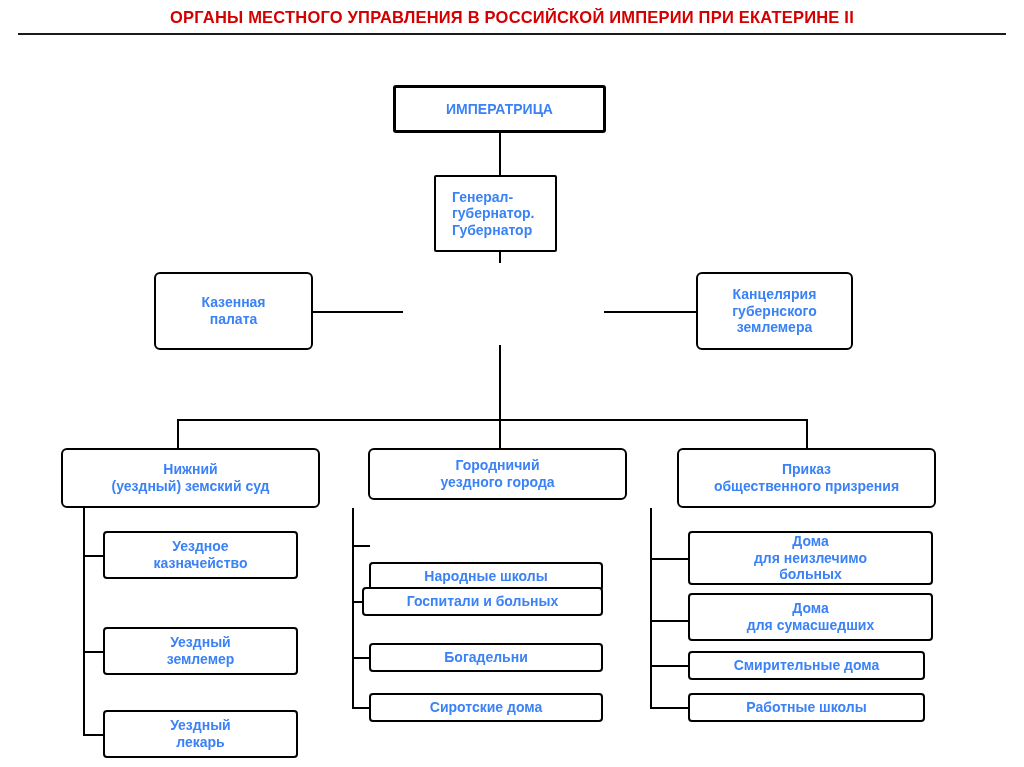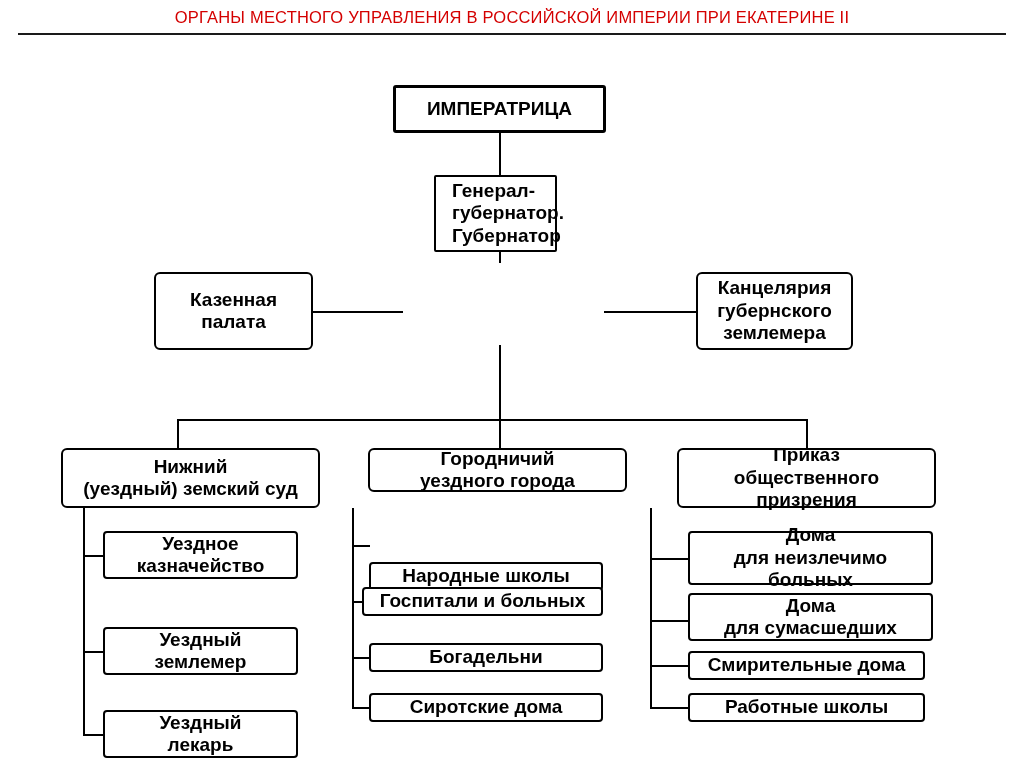--- a/index.html
+++ b/index.html
@@ -18,21 +18,21 @@
     position: absolute;
     inset: 0;
   }
   .title {
     position: absolute;
     top: 8px;
     left: 0;
     width: 1024px;
     text-align: center;
     color: #d40000;
-    font-weight: normal;
+    font-weight: bold;
     font-size: 16.5px;
     letter-spacing: 0.2px;
     white-space: nowrap;
   }
   .title-rule {
     position: absolute;
     top: 33px;
     left: 18px;
     width: 988px;
     height: 2px;
@@ -41,23 +41,23 @@
   .node {
     position: absolute;
     box-sizing: border-box;
     background: #ffffff;
     border: 2px solid #000000;
     border-radius: 6px;
     display: flex;
     align-items: center;
     justify-content: center;
     text-align: center;
-    font-size: 19px;
+    font-size: 14px;
     line-height: 1.18;
-    color: #000000;
+    color: #3b82f6;
     padding: 12px 4px;
     z-index: 2;
     white-space: pre-line;
   }
   .node.bold {
     font-weight: bold;
   }
   .node.thick {
     border-width: 3.5px;
     border-radius: 3px;
@@ -125,21 +125,21 @@
 палата</div>
 
 
   <div class="node bold" style="left:696px; top:272px; width:157px; height:78px;">Канцелярия
 губернского
 землемера</div>
 
   <div class="node bold" style="left:61px; top:448px; width:259px; height:60px;">Нижний
 (уездный) земский суд</div>
 
-  <div class="node bold" style="left:368px; top:448px; width:259px; height:44px;">Городничий
+  <div class="node bold" style="left:368px; top:448px; width:259px; height:52px;">Городничий
 уездного города</div>
 
   <div class="node bold" style="left:677px; top:448px; width:259px; height:60px;">Приказ
 общественного призрения</div>
 
   <div class="node bold sq-soft" style="left:103px; top:531px; width:195px; height:48px;">Уездное
 казначейство</div>
 
   <div class="node bold sq-soft" style="left:103px; top:627px; width:195px; height:48px;">Уездный
 землемер</div>

